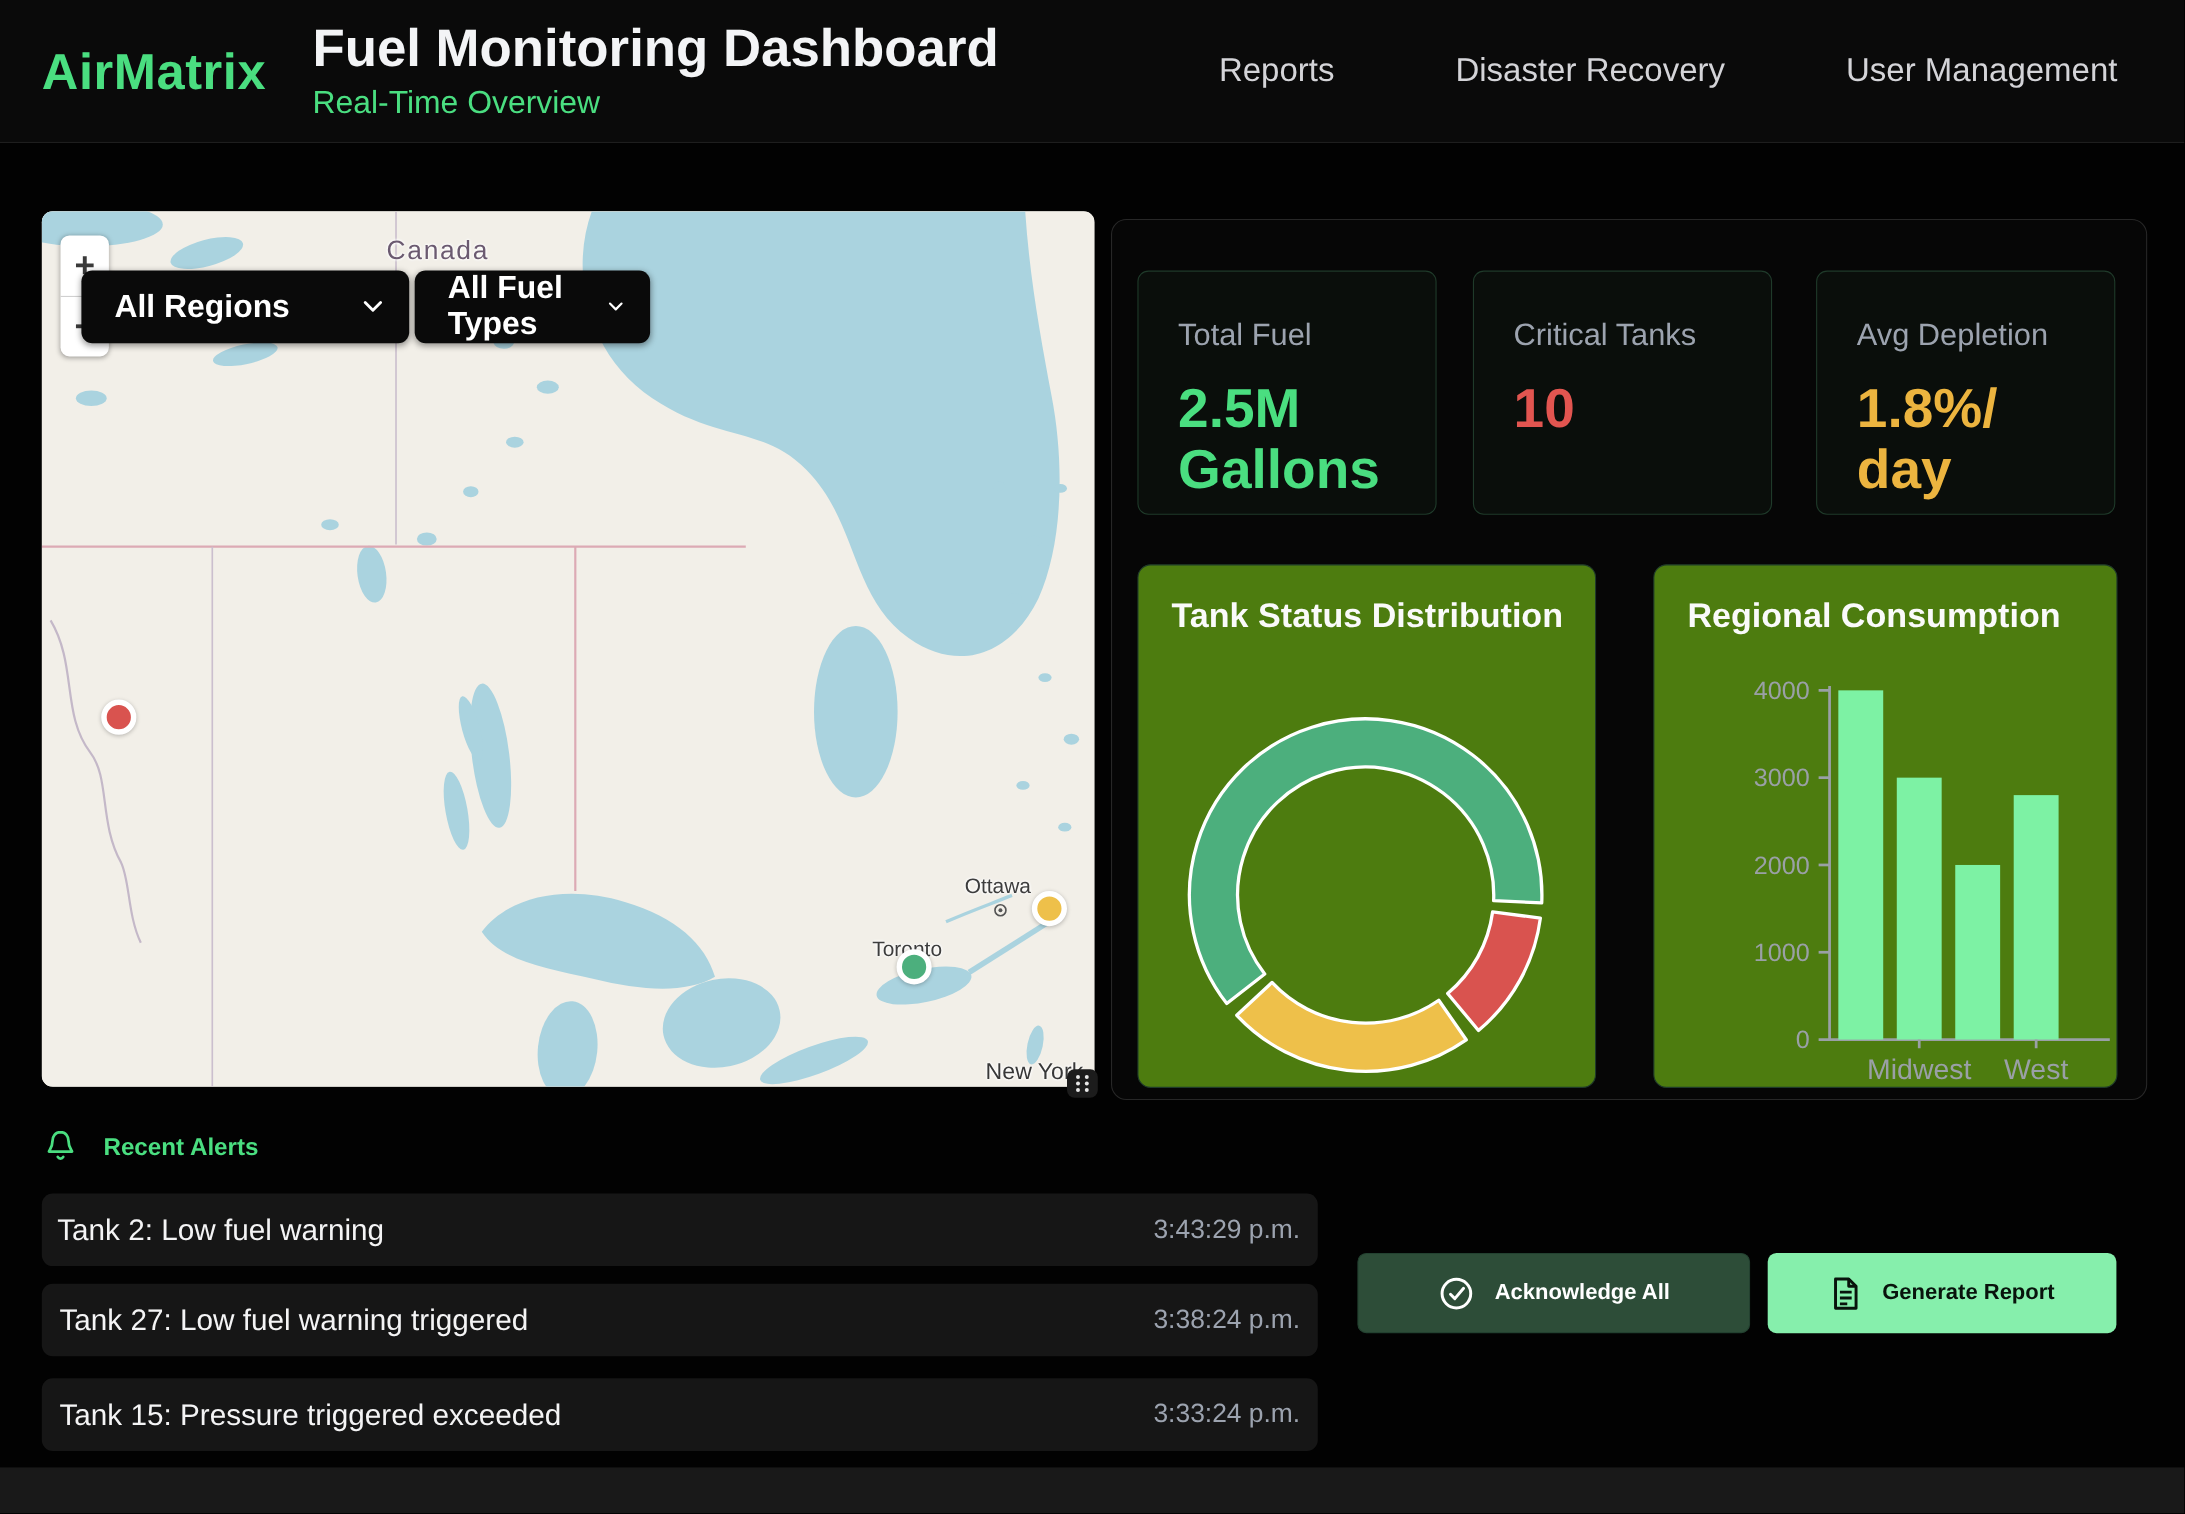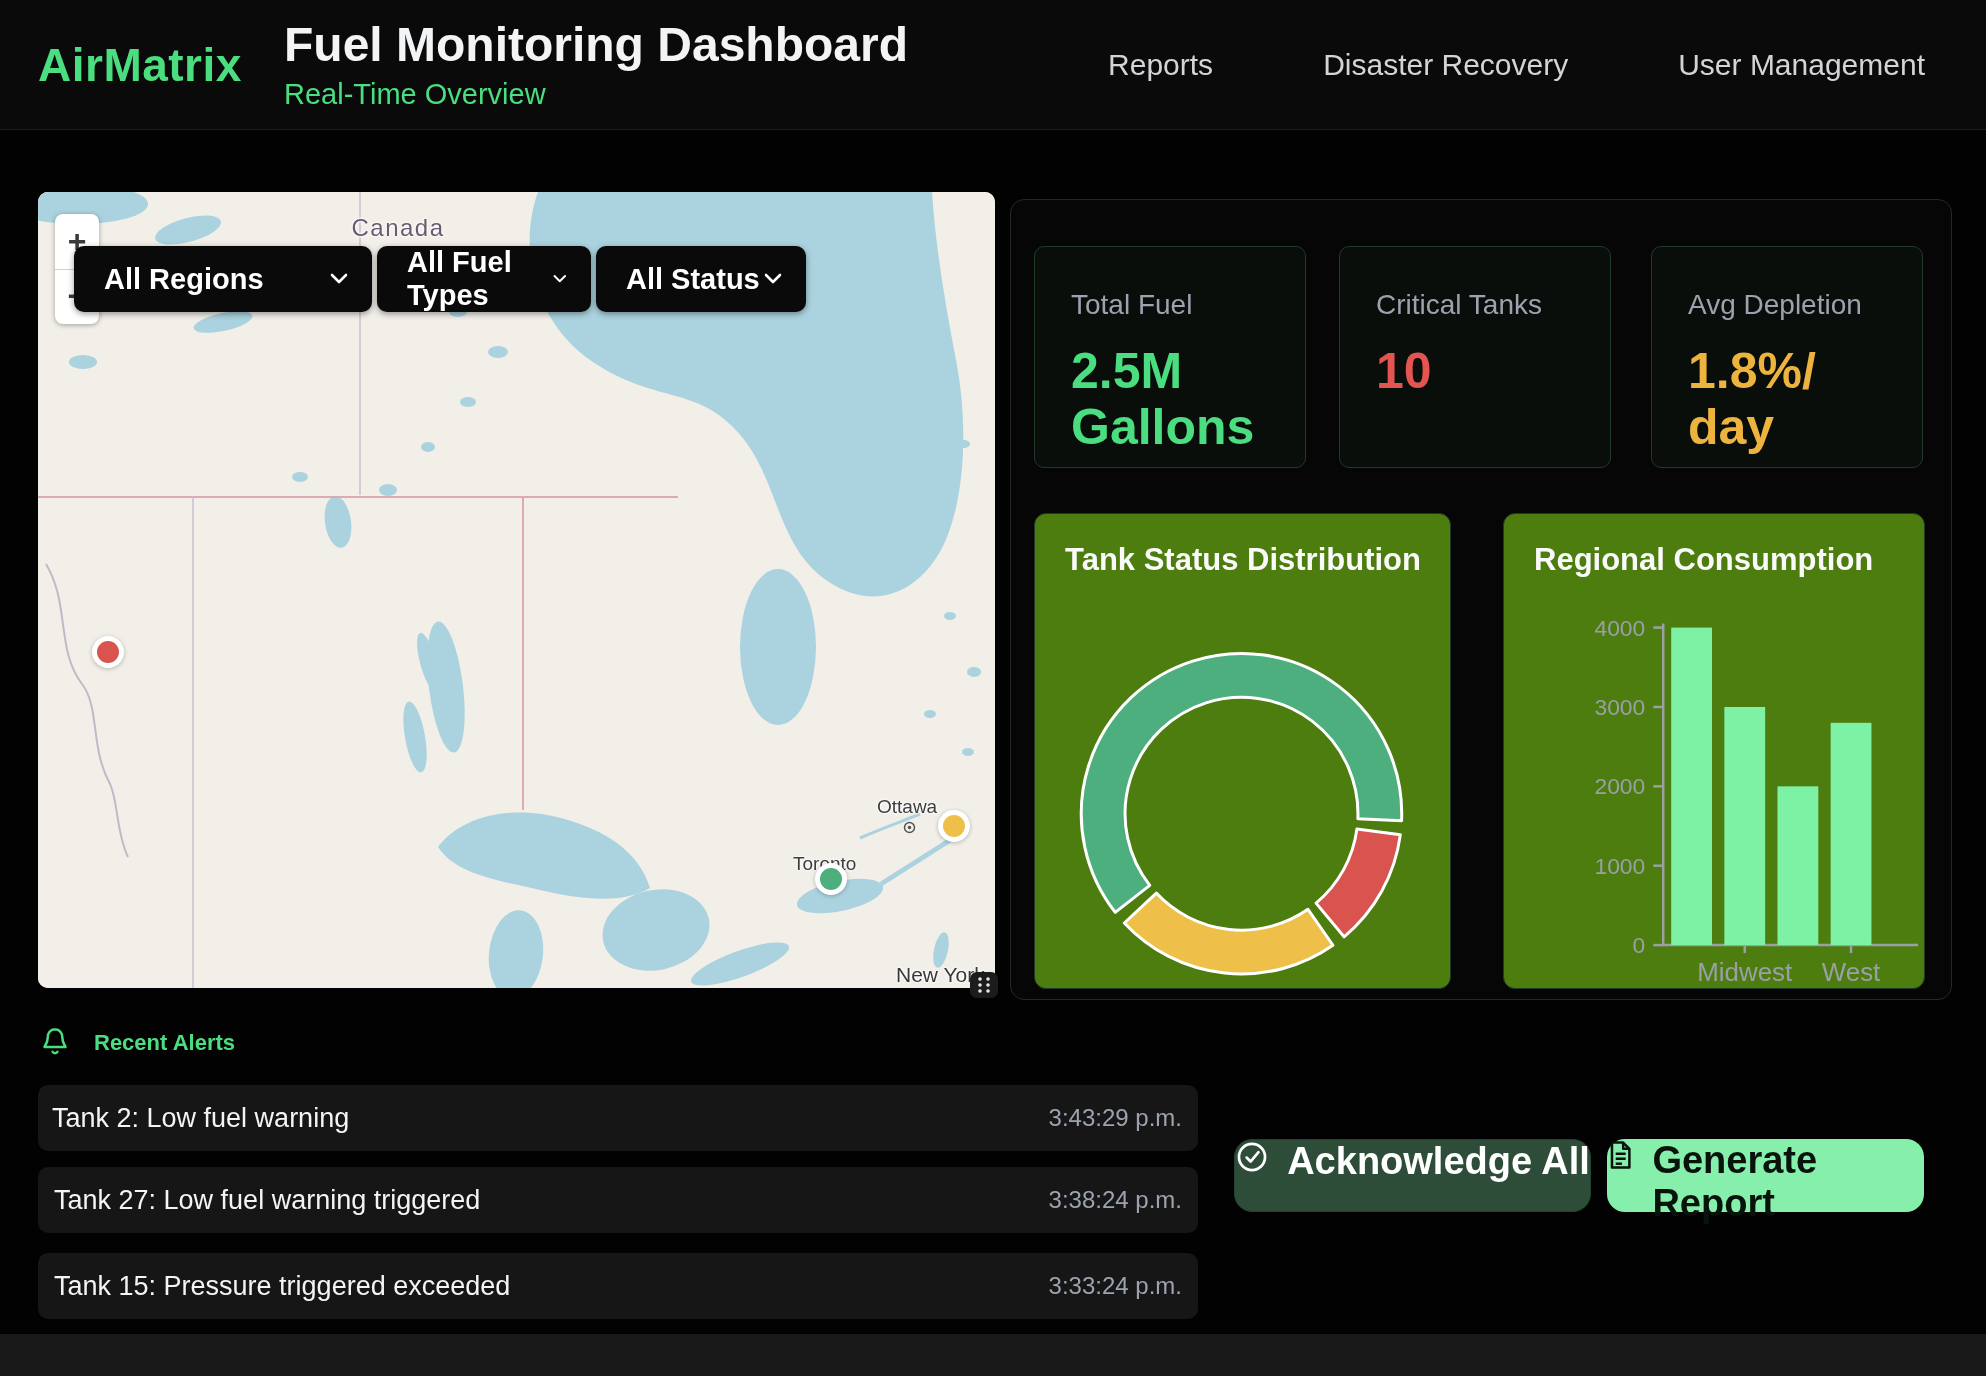--- a/index.html
+++ b/index.html
@@ -76,23 +76,23 @@
   .alerts-head { position:absolute; left:40px; top:1026px; display:flex; align-items:center; gap:24px; }
   .alerts-title { font-size:22px; font-weight:bold; color:#4ade80; }
   .alert-row { position:absolute; left:38px; width:1160px; height:66px; background:#161616;
                border-radius:10px; display:flex; align-items:center;
                justify-content:space-between; padding:0 16px 0 16px; cursor:pointer; }
   .row-0 { top:1085px;padding-left:14px; } .row-1 { top:1167px; } .row-2 { top:1253px; }
   .alert-msg { font-size:27px; color:#f4f4f5; }
   .alert-time { font-size:24px; color:#9ca3af; }
 
   
-  .btn { position:absolute; top:1139px; height:73px; border-radius:18px; display:flex;
-         justify-content:center; gap:18px; cursor:pointer;
-         font-size:38px; font-weight:bold; }
+  .btn { position:absolute; top:1139px; height:73px; border-radius:8px; display:flex;
+         align-items:center; justify-content:center; gap:18px; cursor:pointer;
+         font-size:20px; font-weight:bold; }
   .btn-ack { left:1234px; width:357px; background:#2d4d38; color:#fff;
              border:1px solid #234130; }
   .btn-gen { left:1607px; width:317px; background:#86efac; color:#08130c; }
 
   .bottom-bar { position:absolute; left:0; top:1334px; width:1986px; height:42px;
                 background:#191919; }
 </style>
 </head>
 <body>
 
@@ -184,26 +184,20 @@
 
     <div class="filters">
       <div class="map-select sel-regions">
         <span>All Regions</span>
         <svg width="18" height="12" viewBox="0 0 18 12">
             <polyline points="2,2 9,9 16,2" fill="none" stroke="#fff" stroke-width="2.6" stroke-linecap="round" stroke-linejoin="round"></polyline>
           </svg>
       </div>
       <div class="map-select sel-fuel">
         <span>All Fuel Types</span>
-        <svg width="18" height="12" viewBox="0 0 18 12">
-            <polyline points="2,2 9,9 16,2" fill="none" stroke="#fff" stroke-width="2.6" stroke-linecap="round" stroke-linejoin="round"></polyline>
-          </svg>
-      </div>
-      <div class="map-select sel-status">
-        <span>All Status</span>
         <svg width="18" height="12" viewBox="0 0 18 12">
             <polyline points="2,2 9,9 16,2" fill="none" stroke="#fff" stroke-width="2.6" stroke-linecap="round" stroke-linejoin="round"></polyline>
           </svg>
       </div>
     </div>
 
     <div id="markers">
         <div class="marker" style="left: 7.3%; top: 57.8%; background: rgb(217, 83, 79);"></div>
         <div class="marker" style="left: 95.7%; top: 79.6%; background: rgb(238, 192, 74);"></div>
         <div class="marker" style="left: 82.9%; top: 86.3%; background: rgb(76, 175, 125);"></div>

